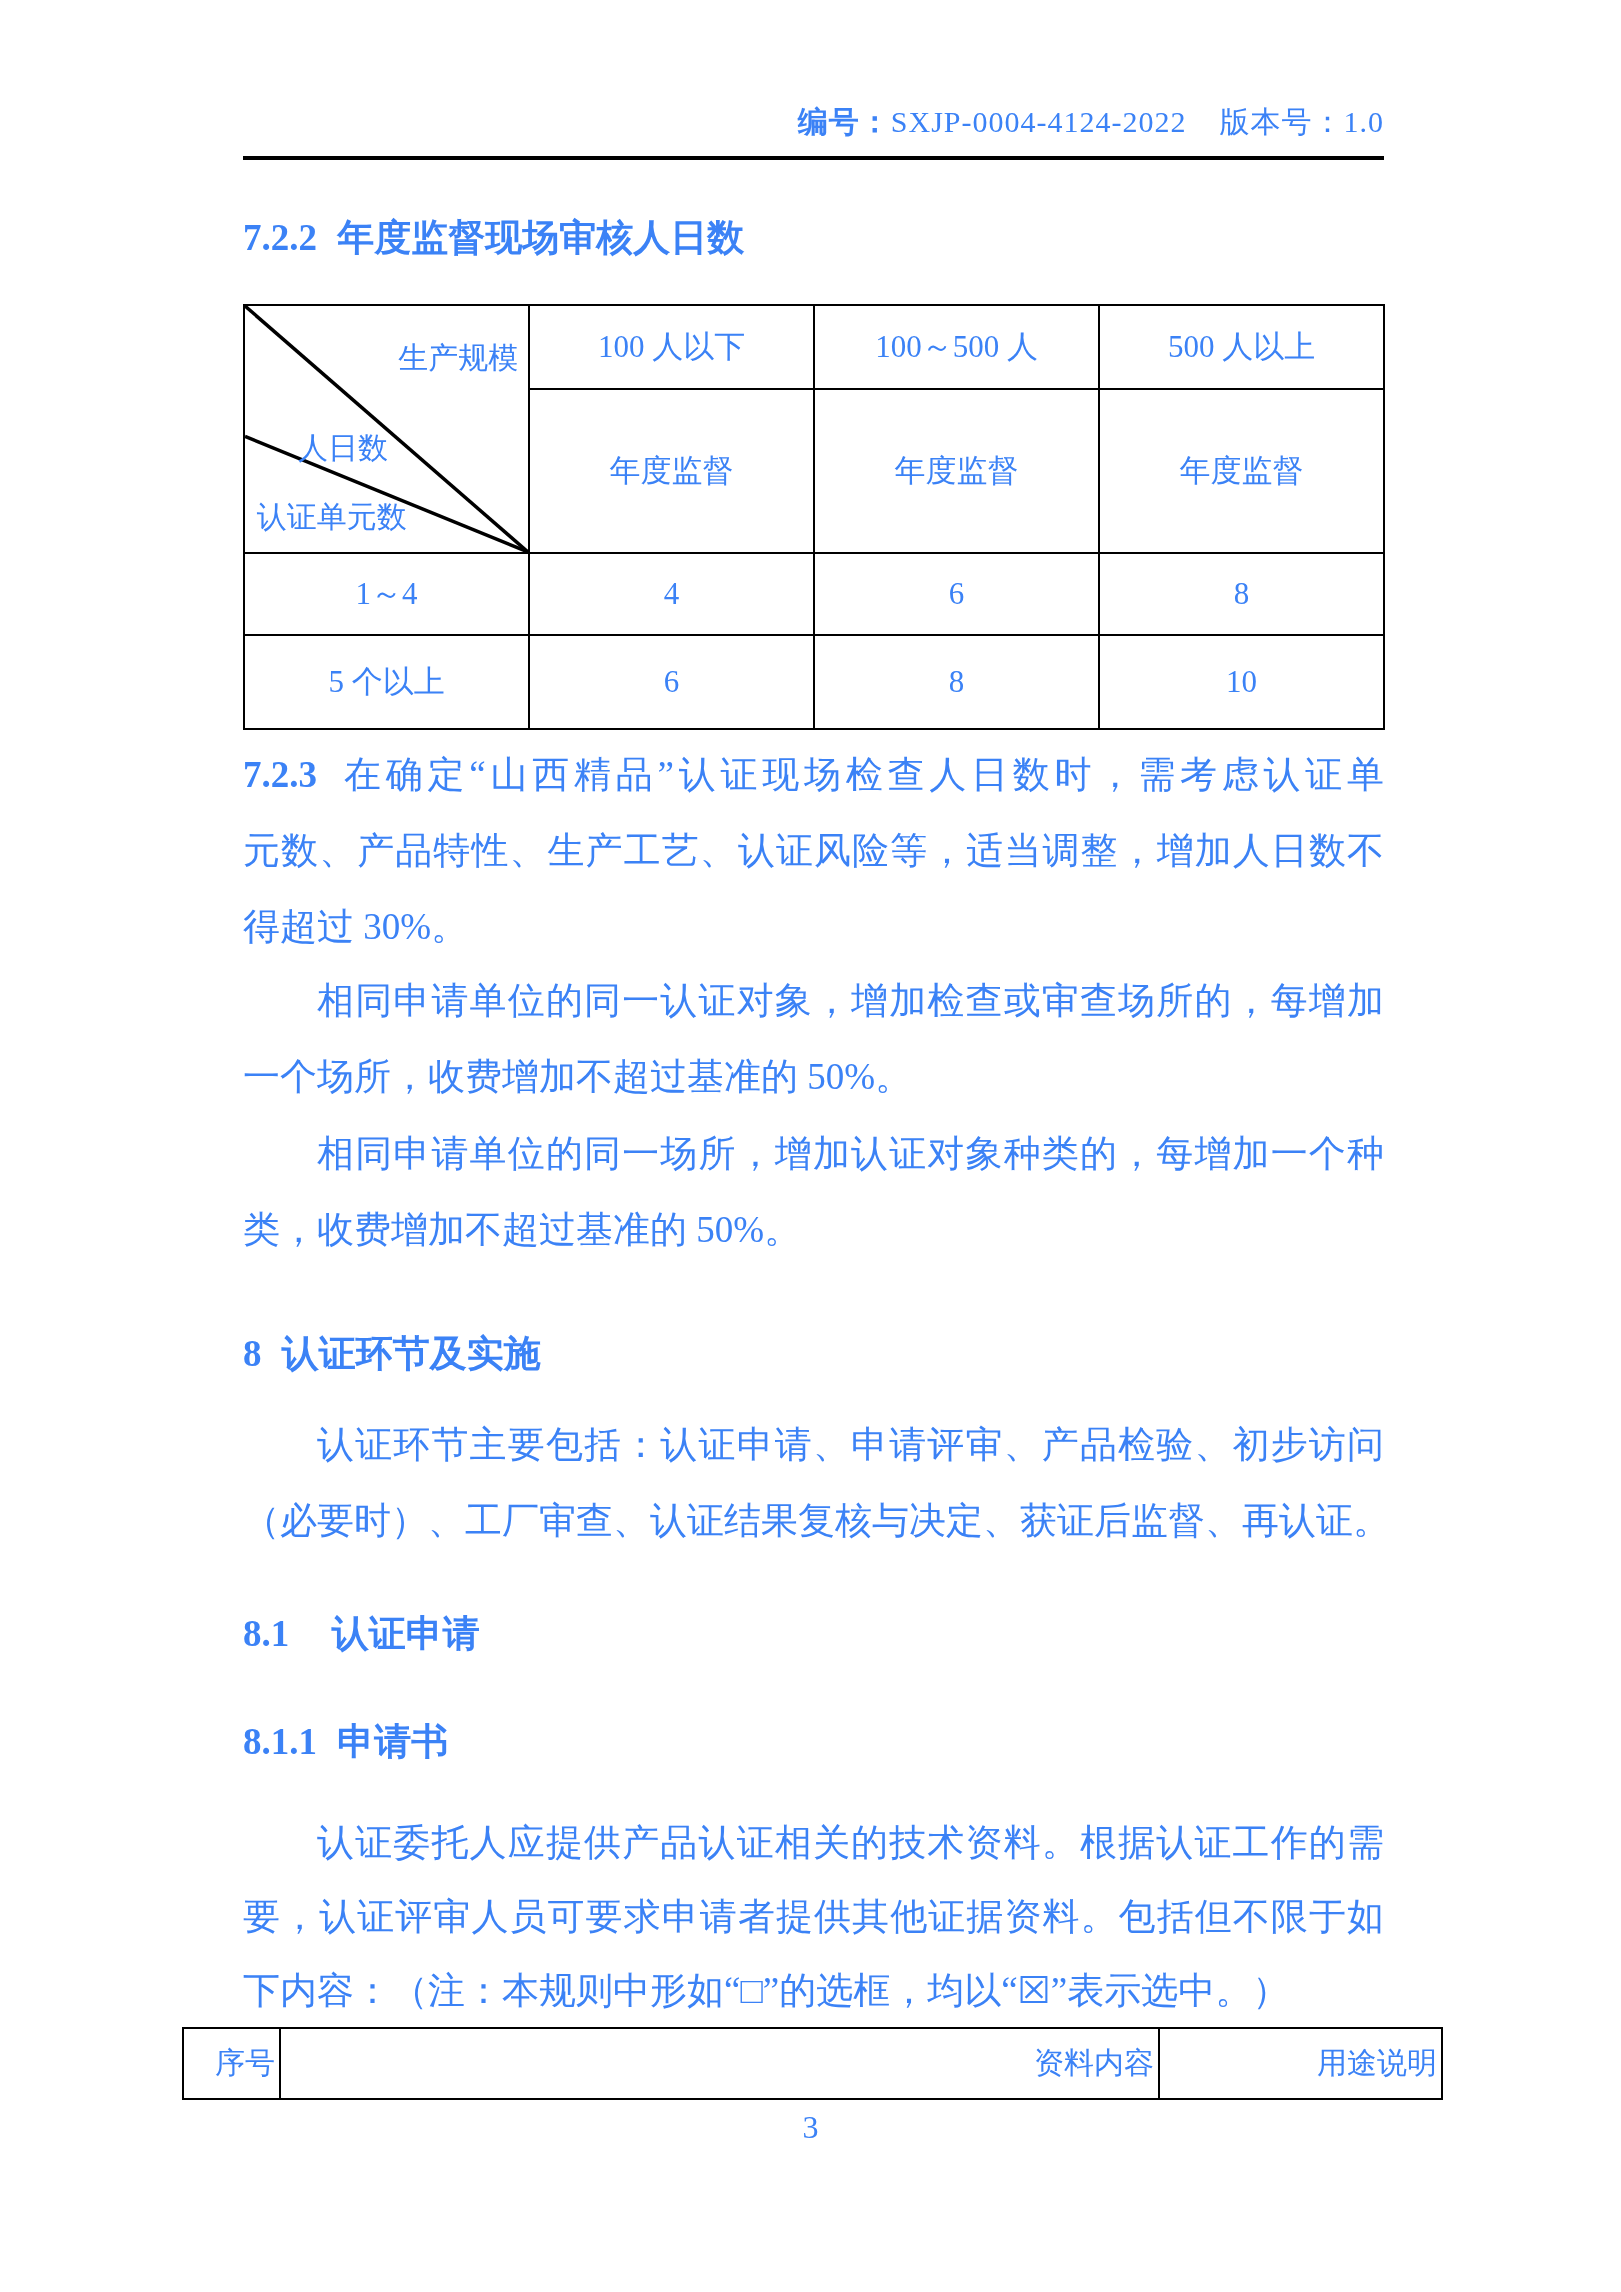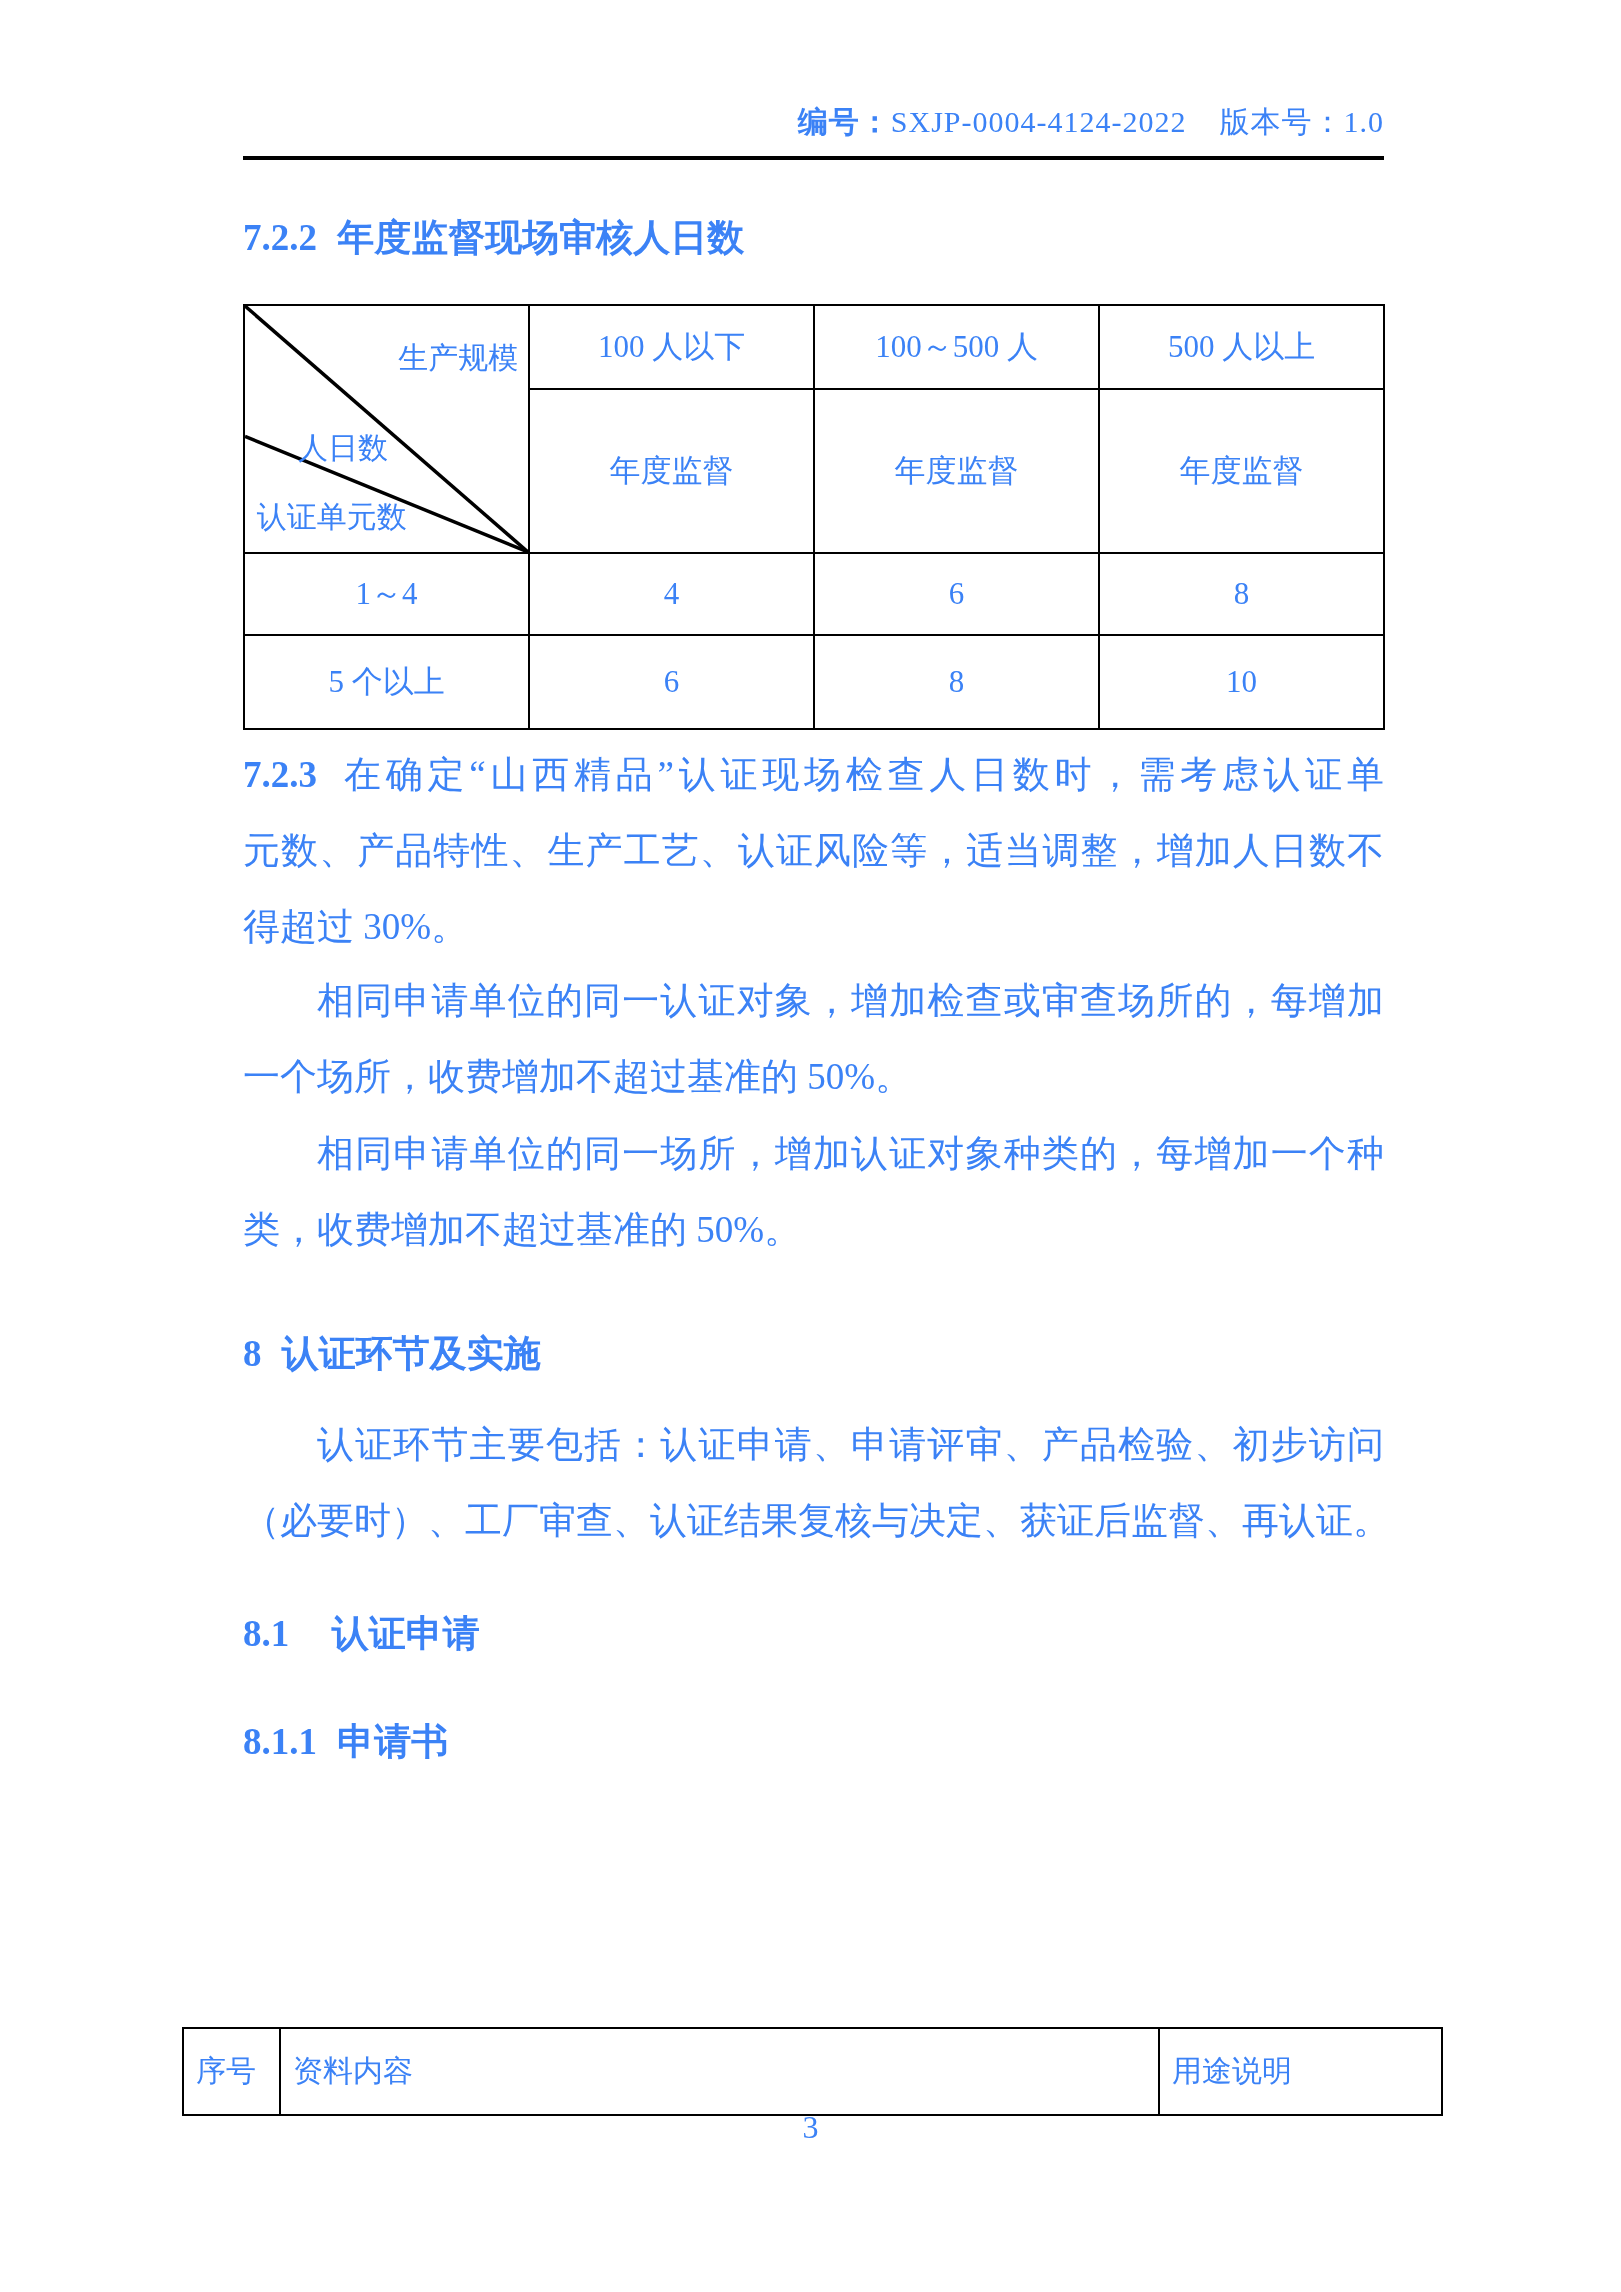--- a/index.html
+++ b/index.html
@@ -46,21 +46,21 @@
   .t722 .r4{height:94px;}
   .corner{position:relative;padding:0;}
   .corner svg{position:absolute;left:0;top:0;width:100%;height:100%;}
   .corner span{position:absolute;font-size:30px;line-height:33px;white-space:nowrap;}
   .c-tr{right:9.8px;top:35px;}
   .c-mid{left:53px;top:125px;}
   .c-bl{left:11.8px;top:194px;}
 
   
   .t-bottom{left:182px;top:2027px;width:1259px;font-size:30px;}
-  .t-bottom td{border:2.9px solid #000;text-align:left;vertical-align:middle;height:61px;padding:12px;}
+  .t-bottom td{border:2.9px solid #000;text-align:right;vertical-align:middle;height:61px;padding:4px;}
 
   
   .footer{left:0;top:2109px;width:1621px;text-align:center;font-size:32px;}
 </style>
 </head>
 <body>
 
 <div class="page">
 
   <div class="abs doc-header">
@@ -140,20 +140,25 @@
   </div>
 
   <div class="abs heading" style="top:1611px;">
     <span class="hnum hnum-wide">8.1</span><span>认证申请</span>
   </div>
 
   <div class="abs heading" style="top:1719px;">
     <span class="hnum">8.1.1</span><span>申请书</span>
   </div>
 
+  <div class="abs para para-apply" style="top:1806px;">
+    <div class="line full indent">认证委托人应提供产品认证相关的技术资料。根据认证工作的需</div>
+    <div class="line full">要，认证评审人员可要求申请者提供其他证据资料。包括但不限于如</div>
+    <div class="line">下内容：（注：本规则中形如“□”的选框，均以“☒”表示选中。）</div>
+  </div>
 
   <table class="abs t-bottom">
     <colgroup>
         <col style="width:97px">
         <col style="width:879px">
         <col style="width:283px">
       </colgroup>
     <tbody>
       <tr>
         <td>序号</td>

